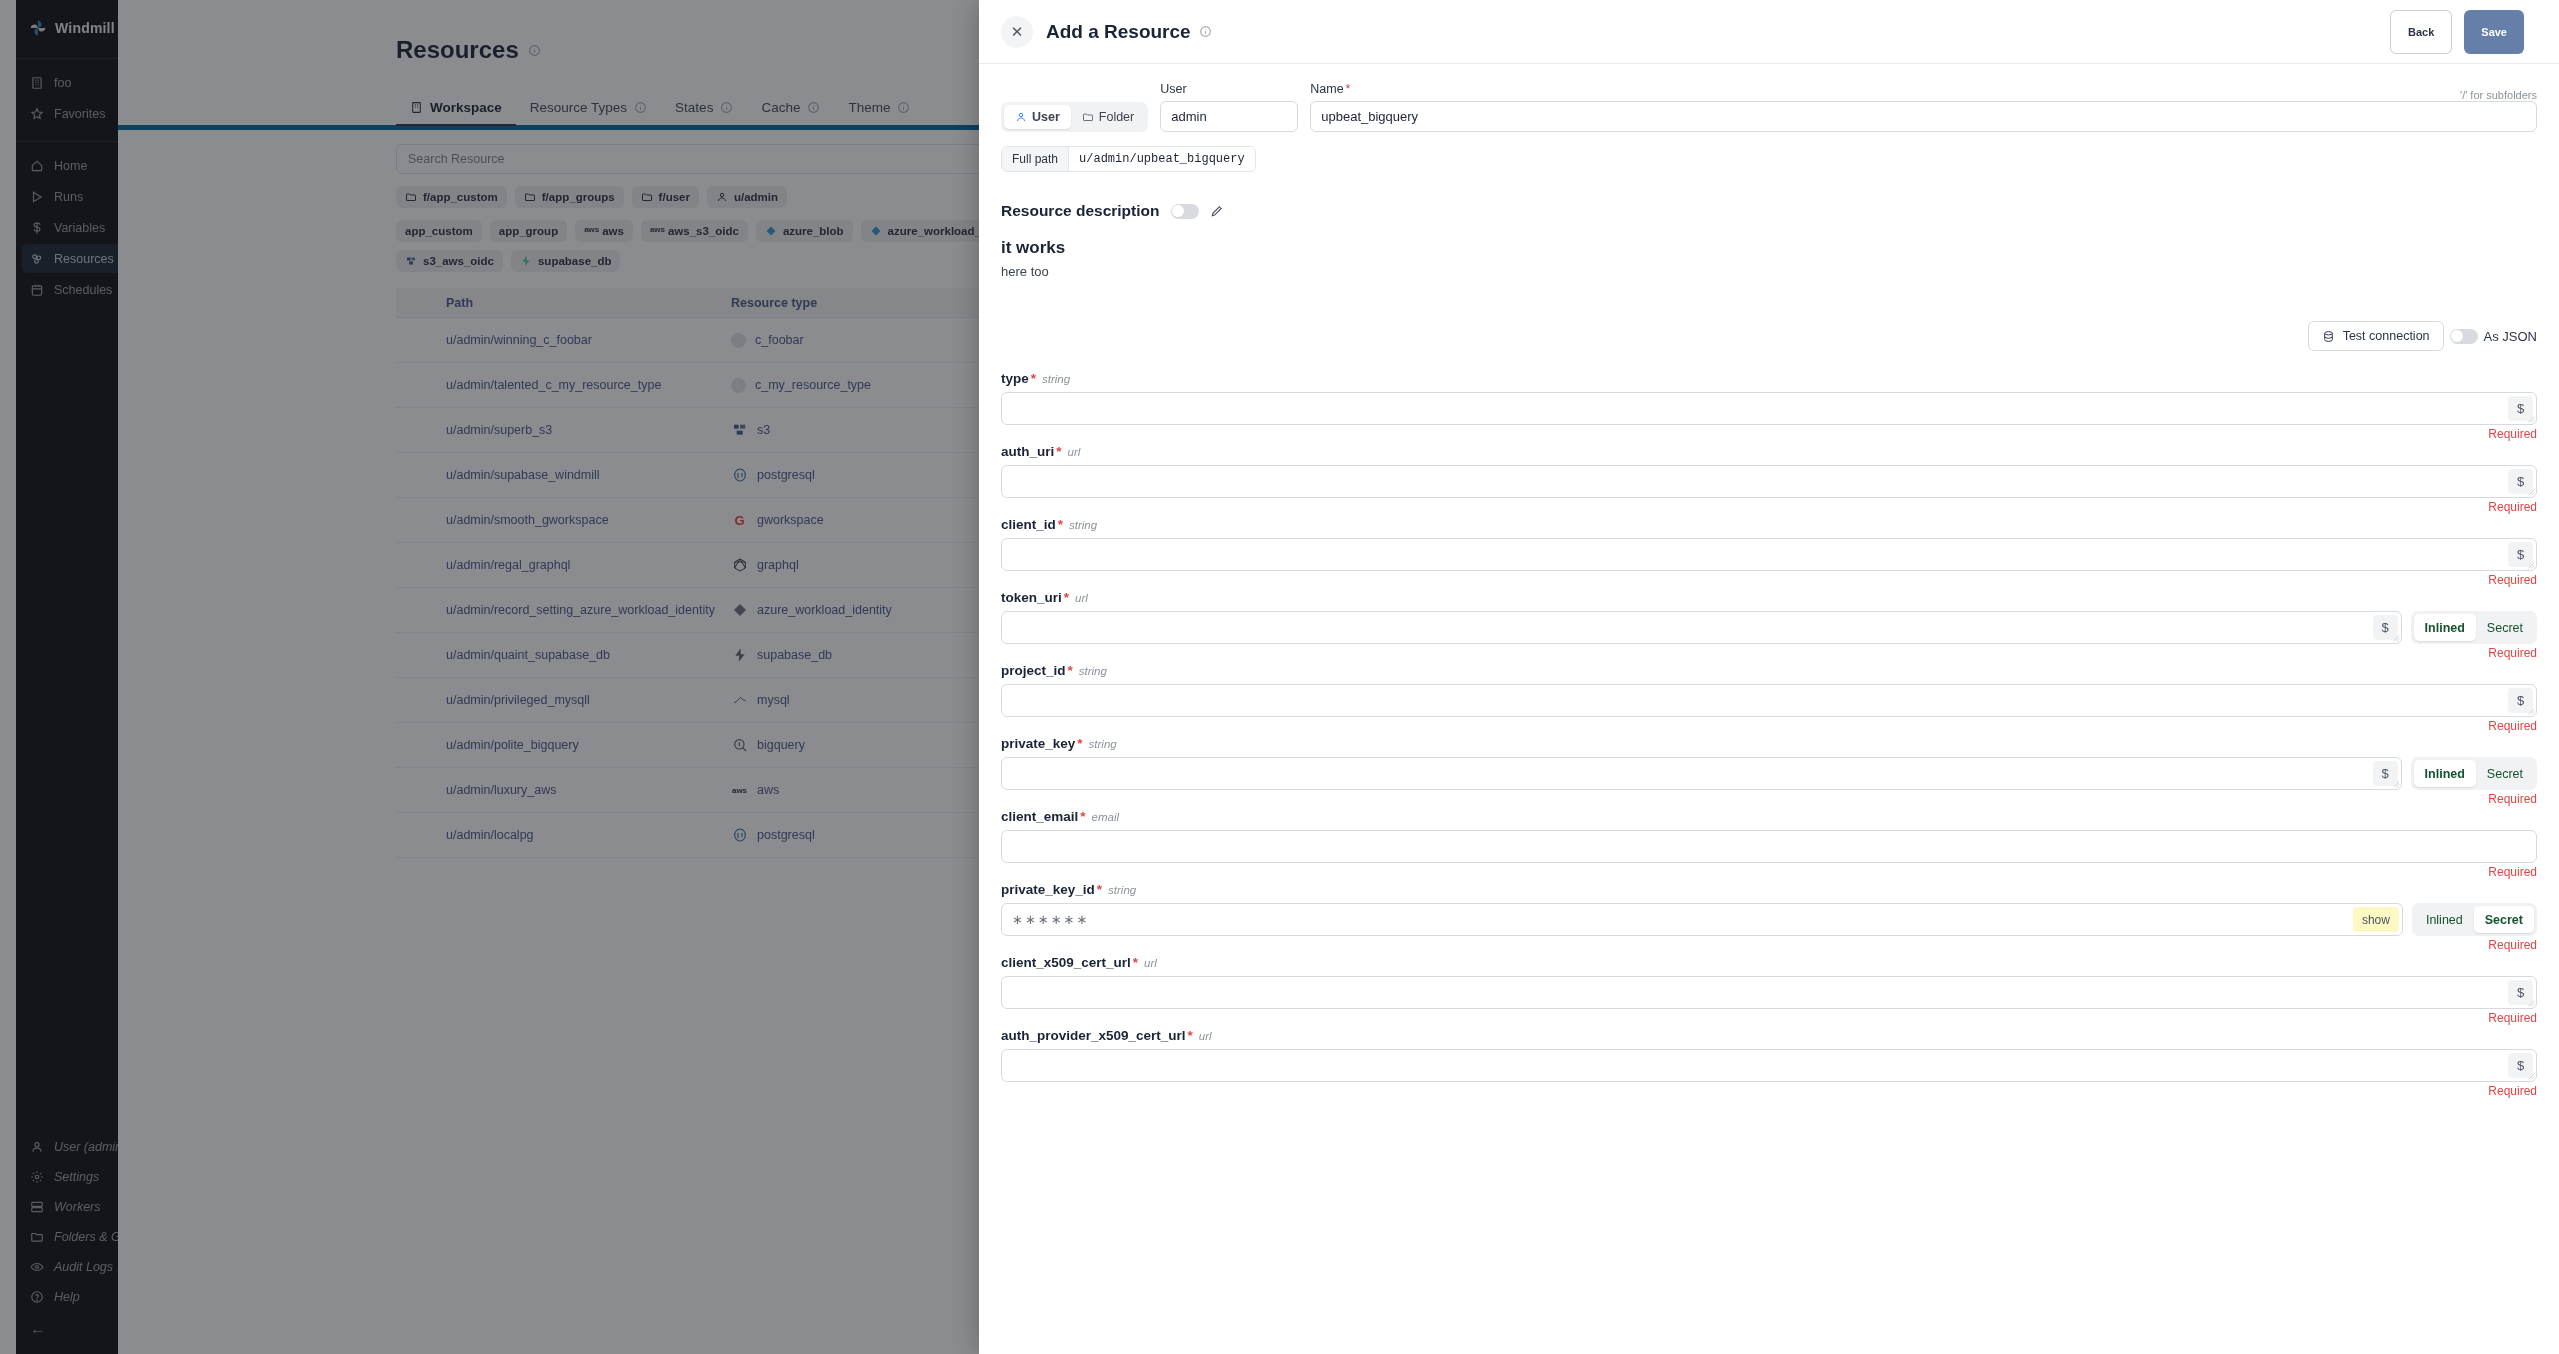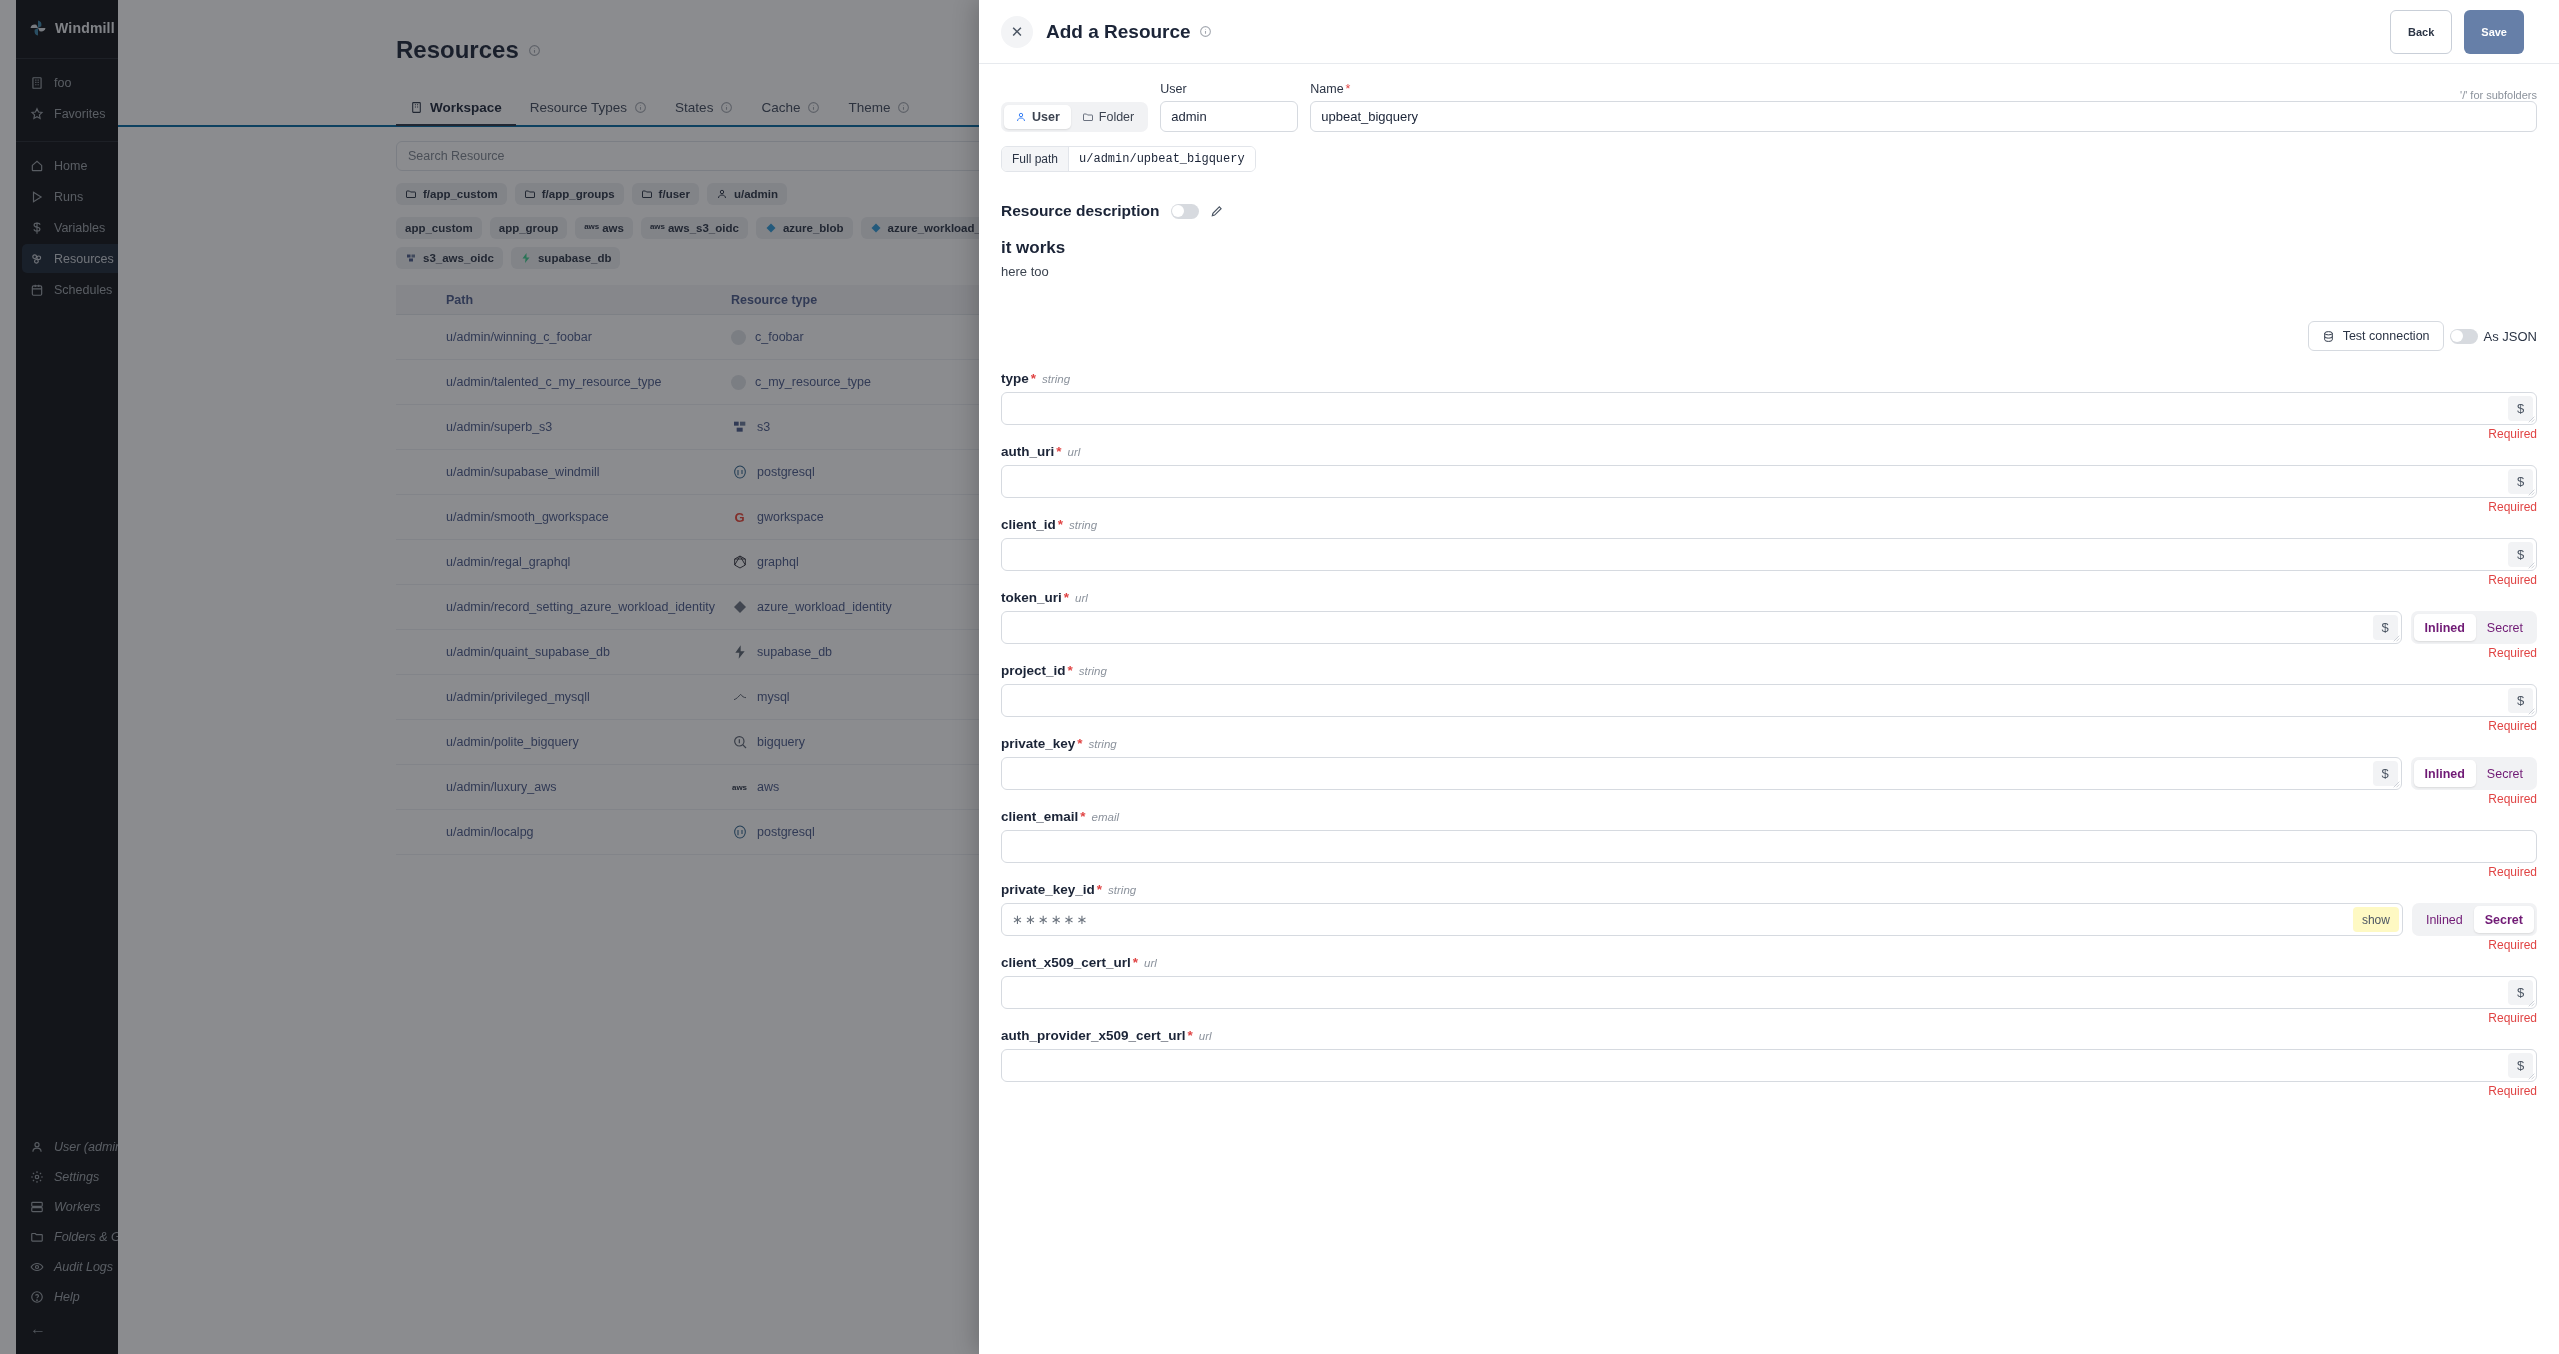--- a/index.html
+++ b/index.html
@@ -46,21 +46,21 @@
     background: #ffffff;
     overflow: hidden;
   }
   .page-title-row {
     display: flex; align-items: center; gap: 9px;
     padding: 36px 0 0 278px;
   }
   .page-title { font-size: 24px; font-weight: 700; color: #1b2437; }
   .info-ico { width: 13px; height: 13px; opacity: .55; }
 
-  .tabs { display: flex; align-items: flex-end; gap: 0; padding-left: 278px; margin-top: 30px; border-bottom: 2px solid #0369a1; width: 1150px;}
+  .tabs { display: flex; align-items: flex-end; gap: 0; padding-left: 278px; margin-top: 30px; border-bottom: 5px solid #0369a1; width: 1150px;}
   .tab {
     display: flex; align-items: center; gap: 7px;
     padding: 6px 14px 9px 14px; font-size: 13.5px; color: #404a5c; cursor: pointer;
     border-bottom: 2px solid transparent; margin-bottom: -1px;
   }
   .tab.active { color: #1b2437; font-weight: 600; border-bottom-color: #2b3445; }
   .tab svg { width: 13px; height: 13px; }
 
   .search-box {
     margin: 14px 0 0 278px; width: 1150px; height: 30px;
@@ -199,21 +199,21 @@
     font-size: 13px; color: #4b5563; cursor: pointer;
   }
   .showbtn {
     position: absolute; right: 4px; top: 4px; height: 25px; padding: 0 9px;
     background: #fef9c3; border-radius: 4px; display: flex; align-items: center;
     font-size: 12px; color: #4b5563; cursor: pointer;
   }
   .grip { position:absolute; right: 2px; bottom: 2px; width: 7px; height: 7px; }
   .insecseg { display: inline-flex; background: #f1f2f4; border-radius: 7px; padding: 3px; height: 33px; flex: none; }
   .insecseg .sb { display: inline-flex; align-items: center; padding: 0 11px; border-radius: 5px;
-                  font-size: 12.5px; color: #701a75; cursor: pointer; }
+                  font-size: 12.5px; color: #14532d; cursor: pointer; }
   .insecseg .sb.on { background: #fff; box-shadow: 0 1px 2px rgba(0,0,0,.10); font-weight: 600; }
   .reqmsg { text-align: right; font-size: 12px; color: #e04444; margin-top: 2px; }
 </style>
 </head>
 <body>
 
 <div id="root">
 
   <div class="sidebar">
     <div class="brand">

